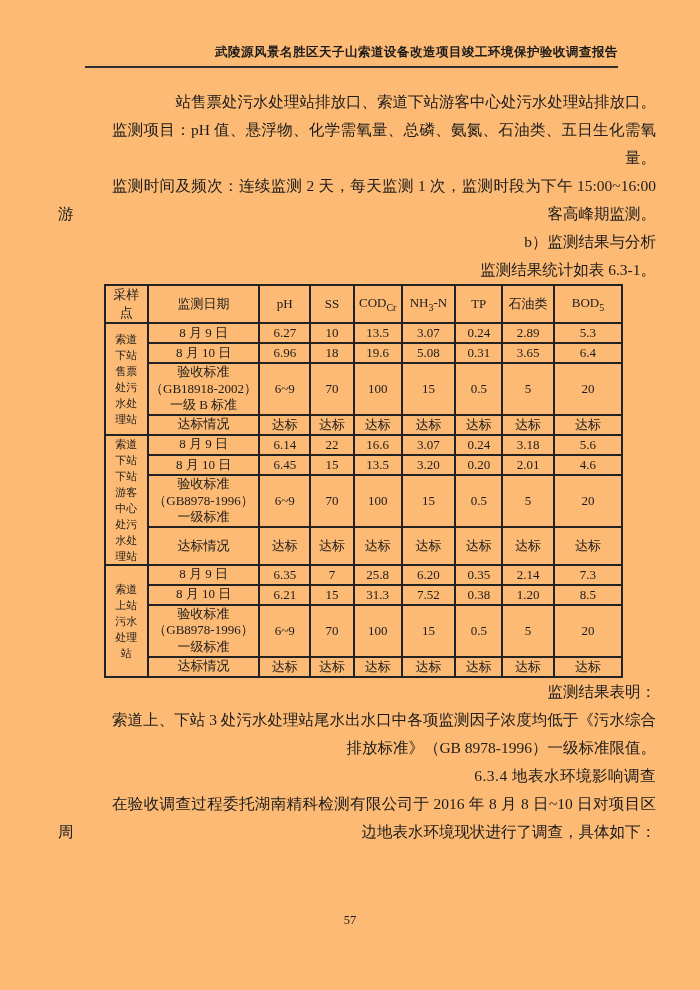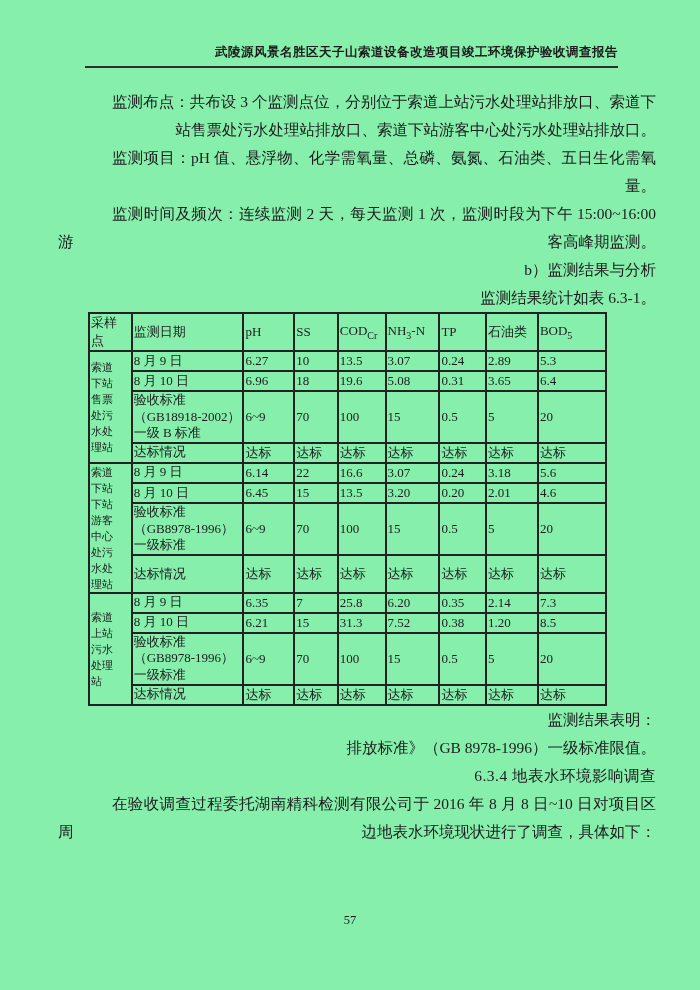--- a/index.html
+++ b/index.html
@@ -1,21 +1,21 @@
 <!DOCTYPE html>
 <html><head>
 <meta charset="utf-8">
 <style>
   * { margin: 0; padding: 0; box-sizing: border-box; }
   html, body { background: #e8e8e8; }
   .page {
     position: relative;
     width: 700px; height: 990px;
     margin: 0 auto;
-    background: #86efac;
+    background: #fdba74;
     color: #1b1b1b;
     font-family: "Liberation Serif", "DejaVu Serif", serif;
     overflow: hidden;
   }
   .header {
     position: absolute;
     left: 85px; width: 533px; top: 44px;
     text-align: right;
     font-size: 12.5px;
     font-weight: bold;
@@ -45,26 +45,26 @@
     align-items: center;
     margin: 3px 53px 4px 39px;
     font-weight: bold;
     font-size: 15px;
     line-height: 21px;
     height: 21px;
   }
   .tbl-caption .cap-title { margin-right: 8px; }
 
   table.mon {
-    margin-left: 30px;
+    margin-left: 46px;
     width: 519px;
     table-layout: fixed;
     border-collapse: collapse;
     font-size: 13px;
-    text-align: left;
+    text-align: center;
   }
   table.mon th, table.mon td {
     border: 2px solid #222;
     font-weight: normal;
     vertical-align: middle;
     padding: 0 1px;
     overflow: hidden;
   }
   tr.h31 { height: 31px; }
   tr.h20 { height: 20px; }
@@ -89,21 +89,20 @@
 <body>
 
 <div class="page">
 
   <div class="header">
     <span>武陵源风景名胜区天子山索道设备改造项目竣工环境保护验收调查报告</span>
   </div>
 
   <div class="content">
 
-    <div class="line ind jl">监测布点：共布设 3 个监测点位，分别位于索道上站污水处理站排放口、索道下</div>
     <div class="line wrapline">站售票处污水处理站排放口、索道下站游客中心处污水处理站排放口。</div>
 
     <div class="line ind jl">监测项目：pH 值、悬浮物、化学需氧量、总磷、氨氮、石油类、五日生化需氧</div>
     <div class="line wrapline">量。</div>
 
     <div class="line ind jl">监测时间及频次：连续监测 2 天，每天监测 1 次，监测时段为下午 15:00~16:00 游</div>
     <div class="line wrapline">客高峰期监测。</div>
 
     <div class="line ind">b）监测结果与分析</div>
     <div class="line ind">监测结果统计如表 6.3-1。</div>
@@ -278,20 +277,21 @@
           <td>达标</td>
           <td>达标</td>
           <td>达标</td>
           <td>达标</td>
           <td>达标</td>
         </tr>
       </tbody>
     </table>
 
     <div class="line ind after-table">监测结果表明：</div>
+    <div class="line ind jl">索道上、下站 3 处污水处理站尾水出水口中各项监测因子浓度均低于《污水综合</div>
     <div class="line wrapline">排放标准》（GB 8978-1996）一级标准限值。</div>
 
     <div class="line sec">6.3.4 地表水环境影响调查</div>
 
     <div class="line ind jl">在验收调查过程委托湖南精科检测有限公司于 2016 年 8 月 8 日~10 日对项目区周</div>
     <div class="line wrapline">边地表水环境现状进行了调查，具体如下：</div>
 
   </div>
 
   <div class="pagenum">57</div>

